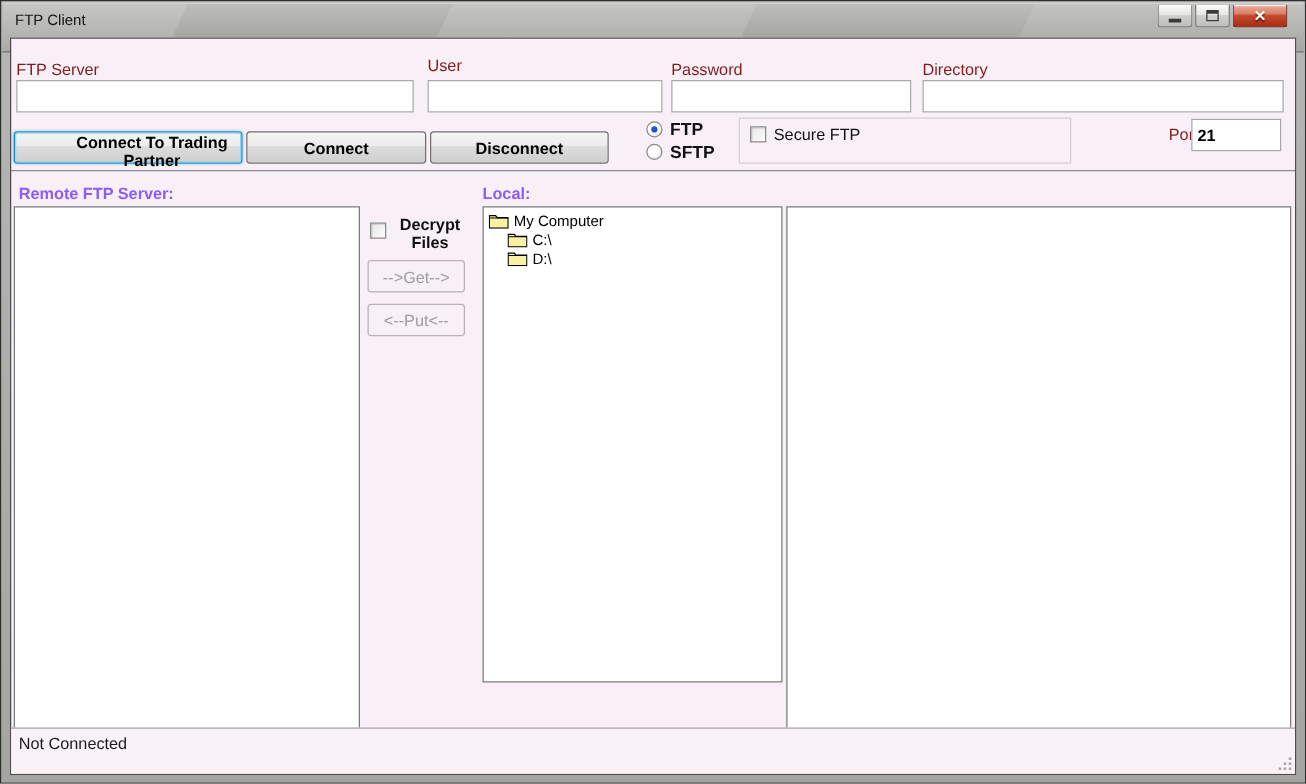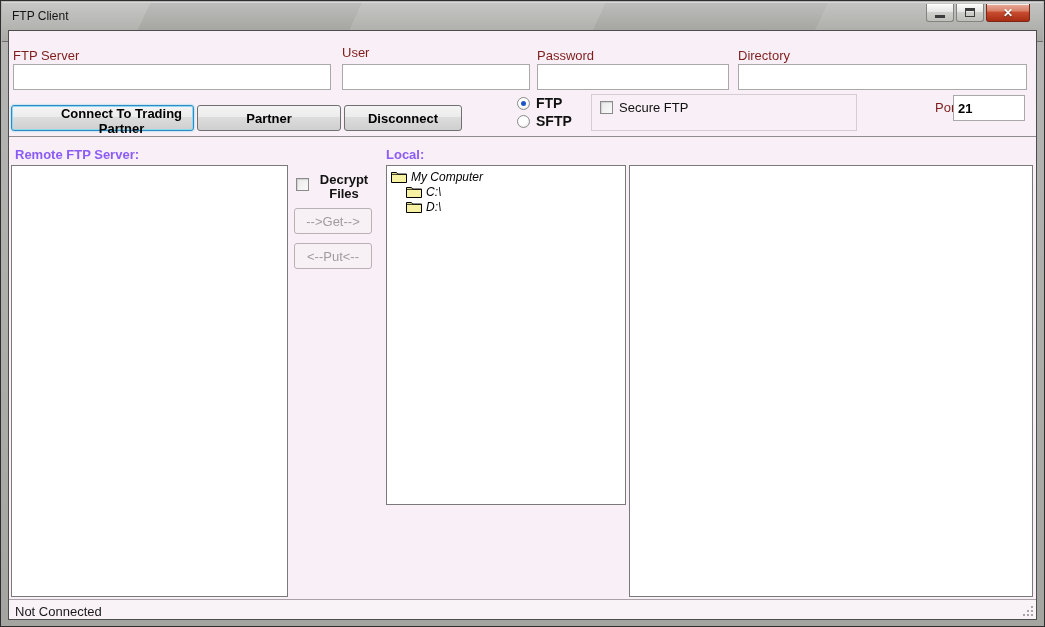--- a/index.html
+++ b/index.html
@@ -108,21 +108,21 @@
 
   .tree { padding:3px 0 0 0; }
   .tree-row { display:flex; align-items:center; height:15px; font-size:12px; color:#000; cursor:pointer; }
   .tree-row.lvl0 { padding-left:4px; }
   .tree-row.lvl1 { padding-left:19px; }
   .tree-row .folder { flex:0 0 auto; margin-right:4px; display:block; }
   .tree-row .tree-label { white-space:nowrap; }
 
   
   .statusbar {
-    position:absolute; left:0; right:0; bottom:0; height:20px;
+    position:absolute; left:0; right:0; bottom:0; height:37px;
     background:#f9f2f7; border-top:1px solid #a8a1a6;
   }
   .status-text { position:absolute; left:6px; top:4px; font-size:13px; color:#1a1a1a; }
   .grip {
     position:absolute; right:3px; bottom:3px; width:11px; height:11px; cursor:nwse-resize;
   }
   .grip i {
     position:absolute; width:2px; height:2px; background:#aaa2a8;
   }
 </style>
@@ -156,22 +156,22 @@
       <div class="fld-label" style="left:333px; top:14px;">User</div>
       <input class="textbox" style="left: 333px; top: 33px; width: 188px;" value="">
 
       <div class="fld-label" style="left:528px; top:17px;">Password</div>
       <input class="textbox" style="left: 528px; top: 33px; width: 192px;" value="">
 
       <div class="fld-label" style="left:729px; top:17px;">Directory</div>
       <input class="textbox" style="left: 729px; top: 33px; width: 289px;" value="">
 
       <button class="btn focused" style="left:2px; top:74px; width:183px;padding-left:38px;">Connect To Trading Partner</button>
-      <button class="btn" style="left:188px; top:74px; width:144px;">Partner</button>
-      <button class="btn" style="left:335px; top:74px; width:118px;">Disconnect</button>
+      <button class="btn" style="left:188px; top:74px; width:144px;">Connect</button>
+      <button class="btn" style="left:335px; top:74px; width:143px;">Disconnect</button>
 
       <div class="radio" style="left:508px; top:66px;">
         <div class="dot"></div>
       </div>
       <div class="radio-label" style="left:527px; top:64px;">FTP</div>
 
       <div class="radio" style="left:508px; top:84px;"></div>
       <div class="radio-label" style="left:527px; top:82px;">SFTP</div>
 
       <div class="groupbox" style="left:582px; top:63px; width:266px; height:37px;">
@@ -185,21 +185,21 @@
 
     <div class="section-label" style="left:6px; top:116px;">Remote FTP Server:</div>
     <div class="whitebox" style="left:2px; top:134px; width:277px; height:432px;"></div>
 
     <div class="checkbox" style="left:287px; top:147px;"></div>
     <div class="decrypt-label" style="left:303px; top:142px;">Decrypt Files</div>
     <button class="btn disabled" style="left:285px; top:177px; width:78px;">--&gt;Get--&gt;</button>
     <button class="btn disabled" style="left:285px; top:212px; width:78px;">&lt;--Put&lt;--</button>
 
     <div class="section-label" style="left:377px; top:116px;">Local:</div>
-    <div class="whitebox" style="left:377px; top:134px; width:240px; height:340px;font-style:italic;">
+    <div class="whitebox" style="left:377px; top:134px; width:240px; height:381px;">
       <div class="tree">
         <div class="tree-row lvl0">
           <svg class="folder" width="16" height="13" viewBox="0 0 16 13">
             <path d="M0.5 2.5 h5 l1.2 1.6 h8.8 v8.4 h-15 z" fill="#f7f1a3" stroke="#000" stroke-width="1"></path>
             <path d="M0.5 4.4 h15" stroke="#000" stroke-width="0.8" fill="none"></path>
           </svg>
           <span class="tree-label">My Computer</span>
         </div>
         <div class="tree-row lvl1">
           <svg class="folder" width="16" height="13" viewBox="0 0 16 13">

